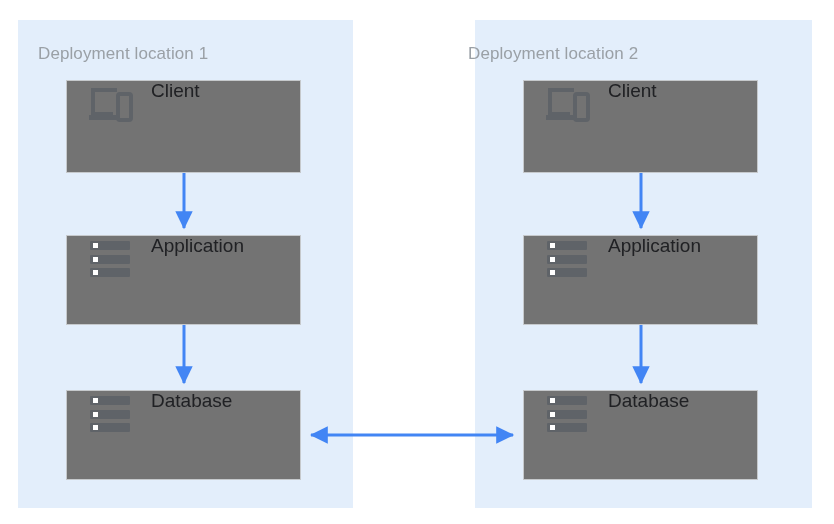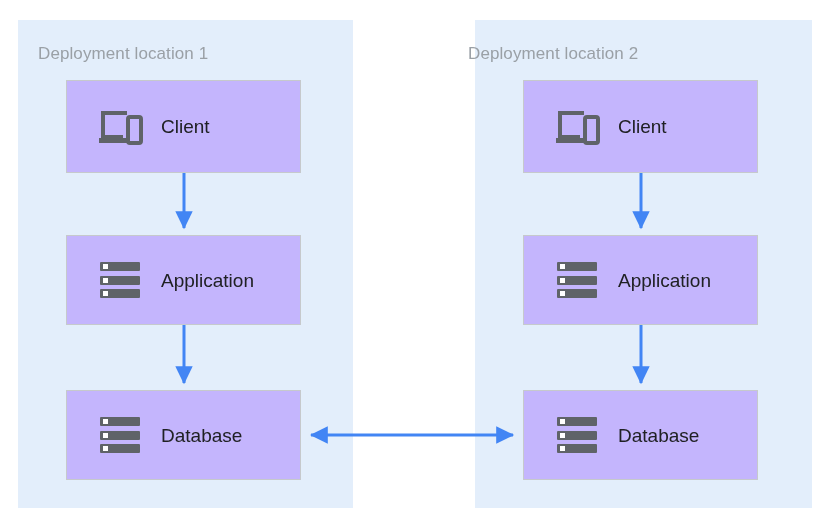--- a/index.html
+++ b/index.html
@@ -24,26 +24,26 @@
   .panel-title {
     position: absolute;
     font-size: 17px;
     color: #9aa0a6;
     letter-spacing: 0.1px;
     white-space: nowrap;
     line-height: 1;
   }
   .node {
     position: absolute;
-    background: #c4b5fd;
+    background: #737373;
     border: 1px solid #c6c9cc;
     box-sizing: border-box;
     display: flex;
-    align-items: center;
-    padding-left: 30px;
+    align-items: flex-start;
+    padding-left: 20px;
   }
   .node-icon {
     flex: 0 0 auto;
     width: 46px;
     height: 46px;
     display: flex;
     align-items: center;
     justify-content: center;
   }
   .node-label {

